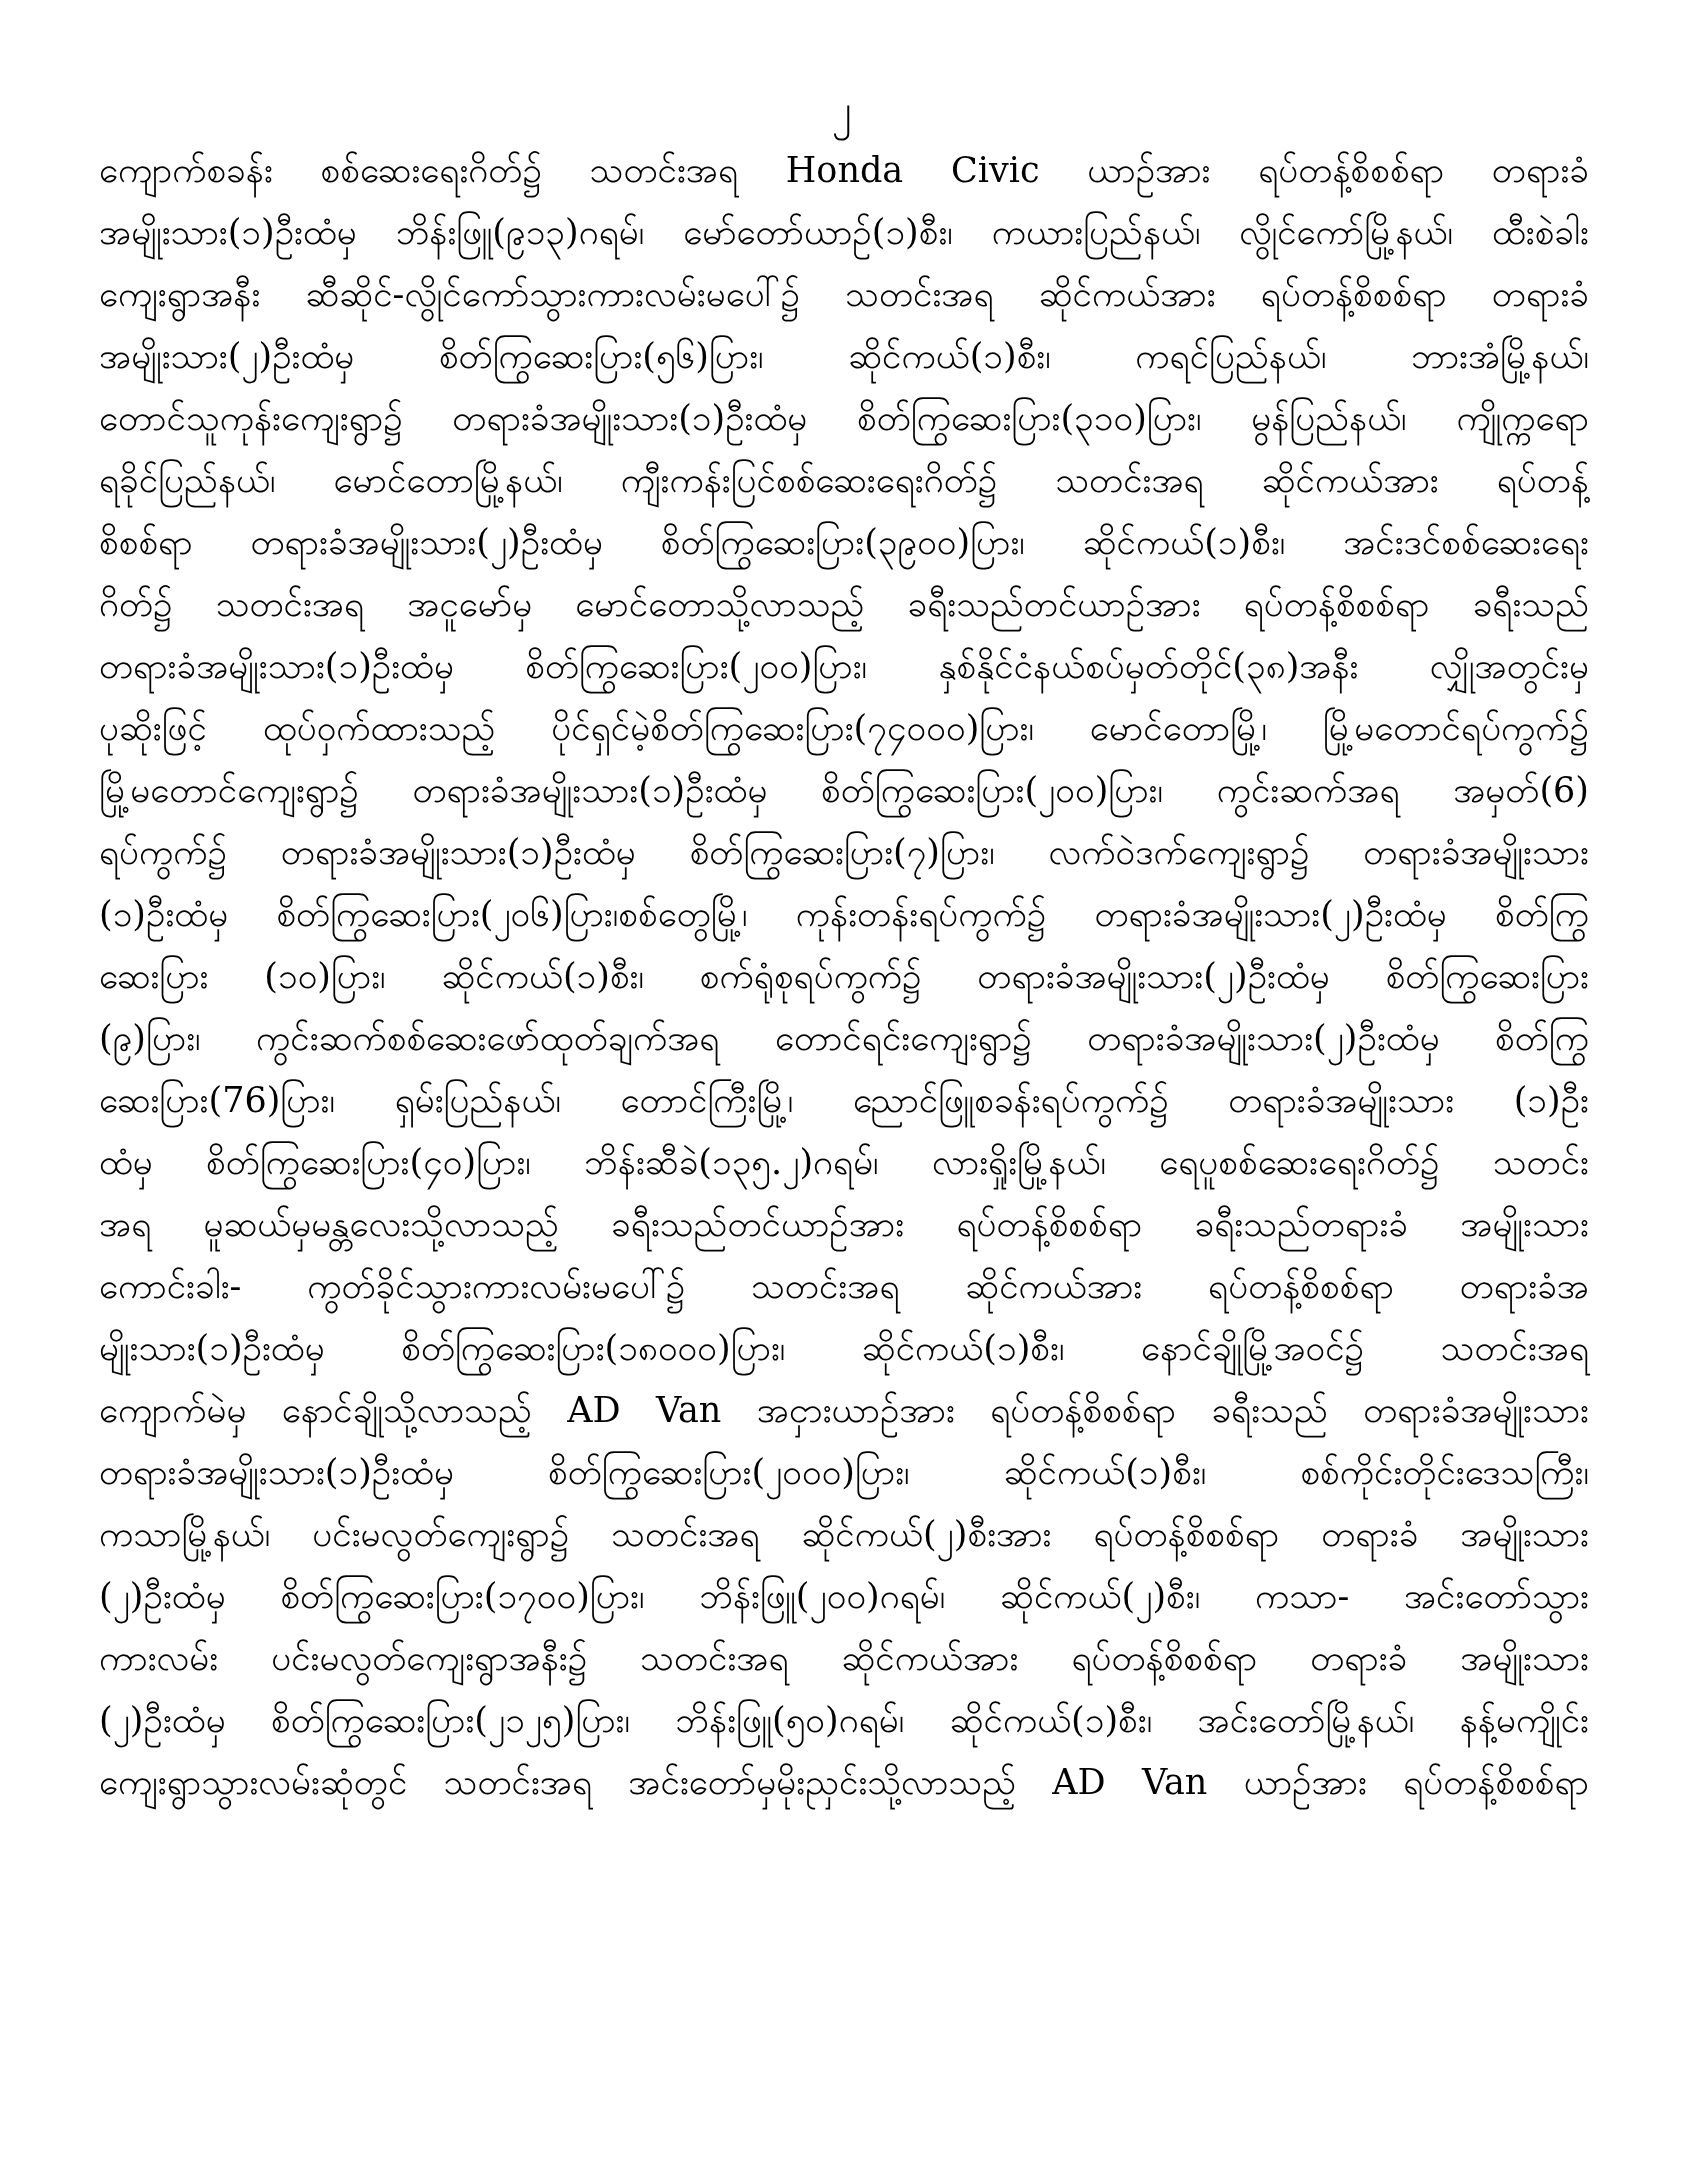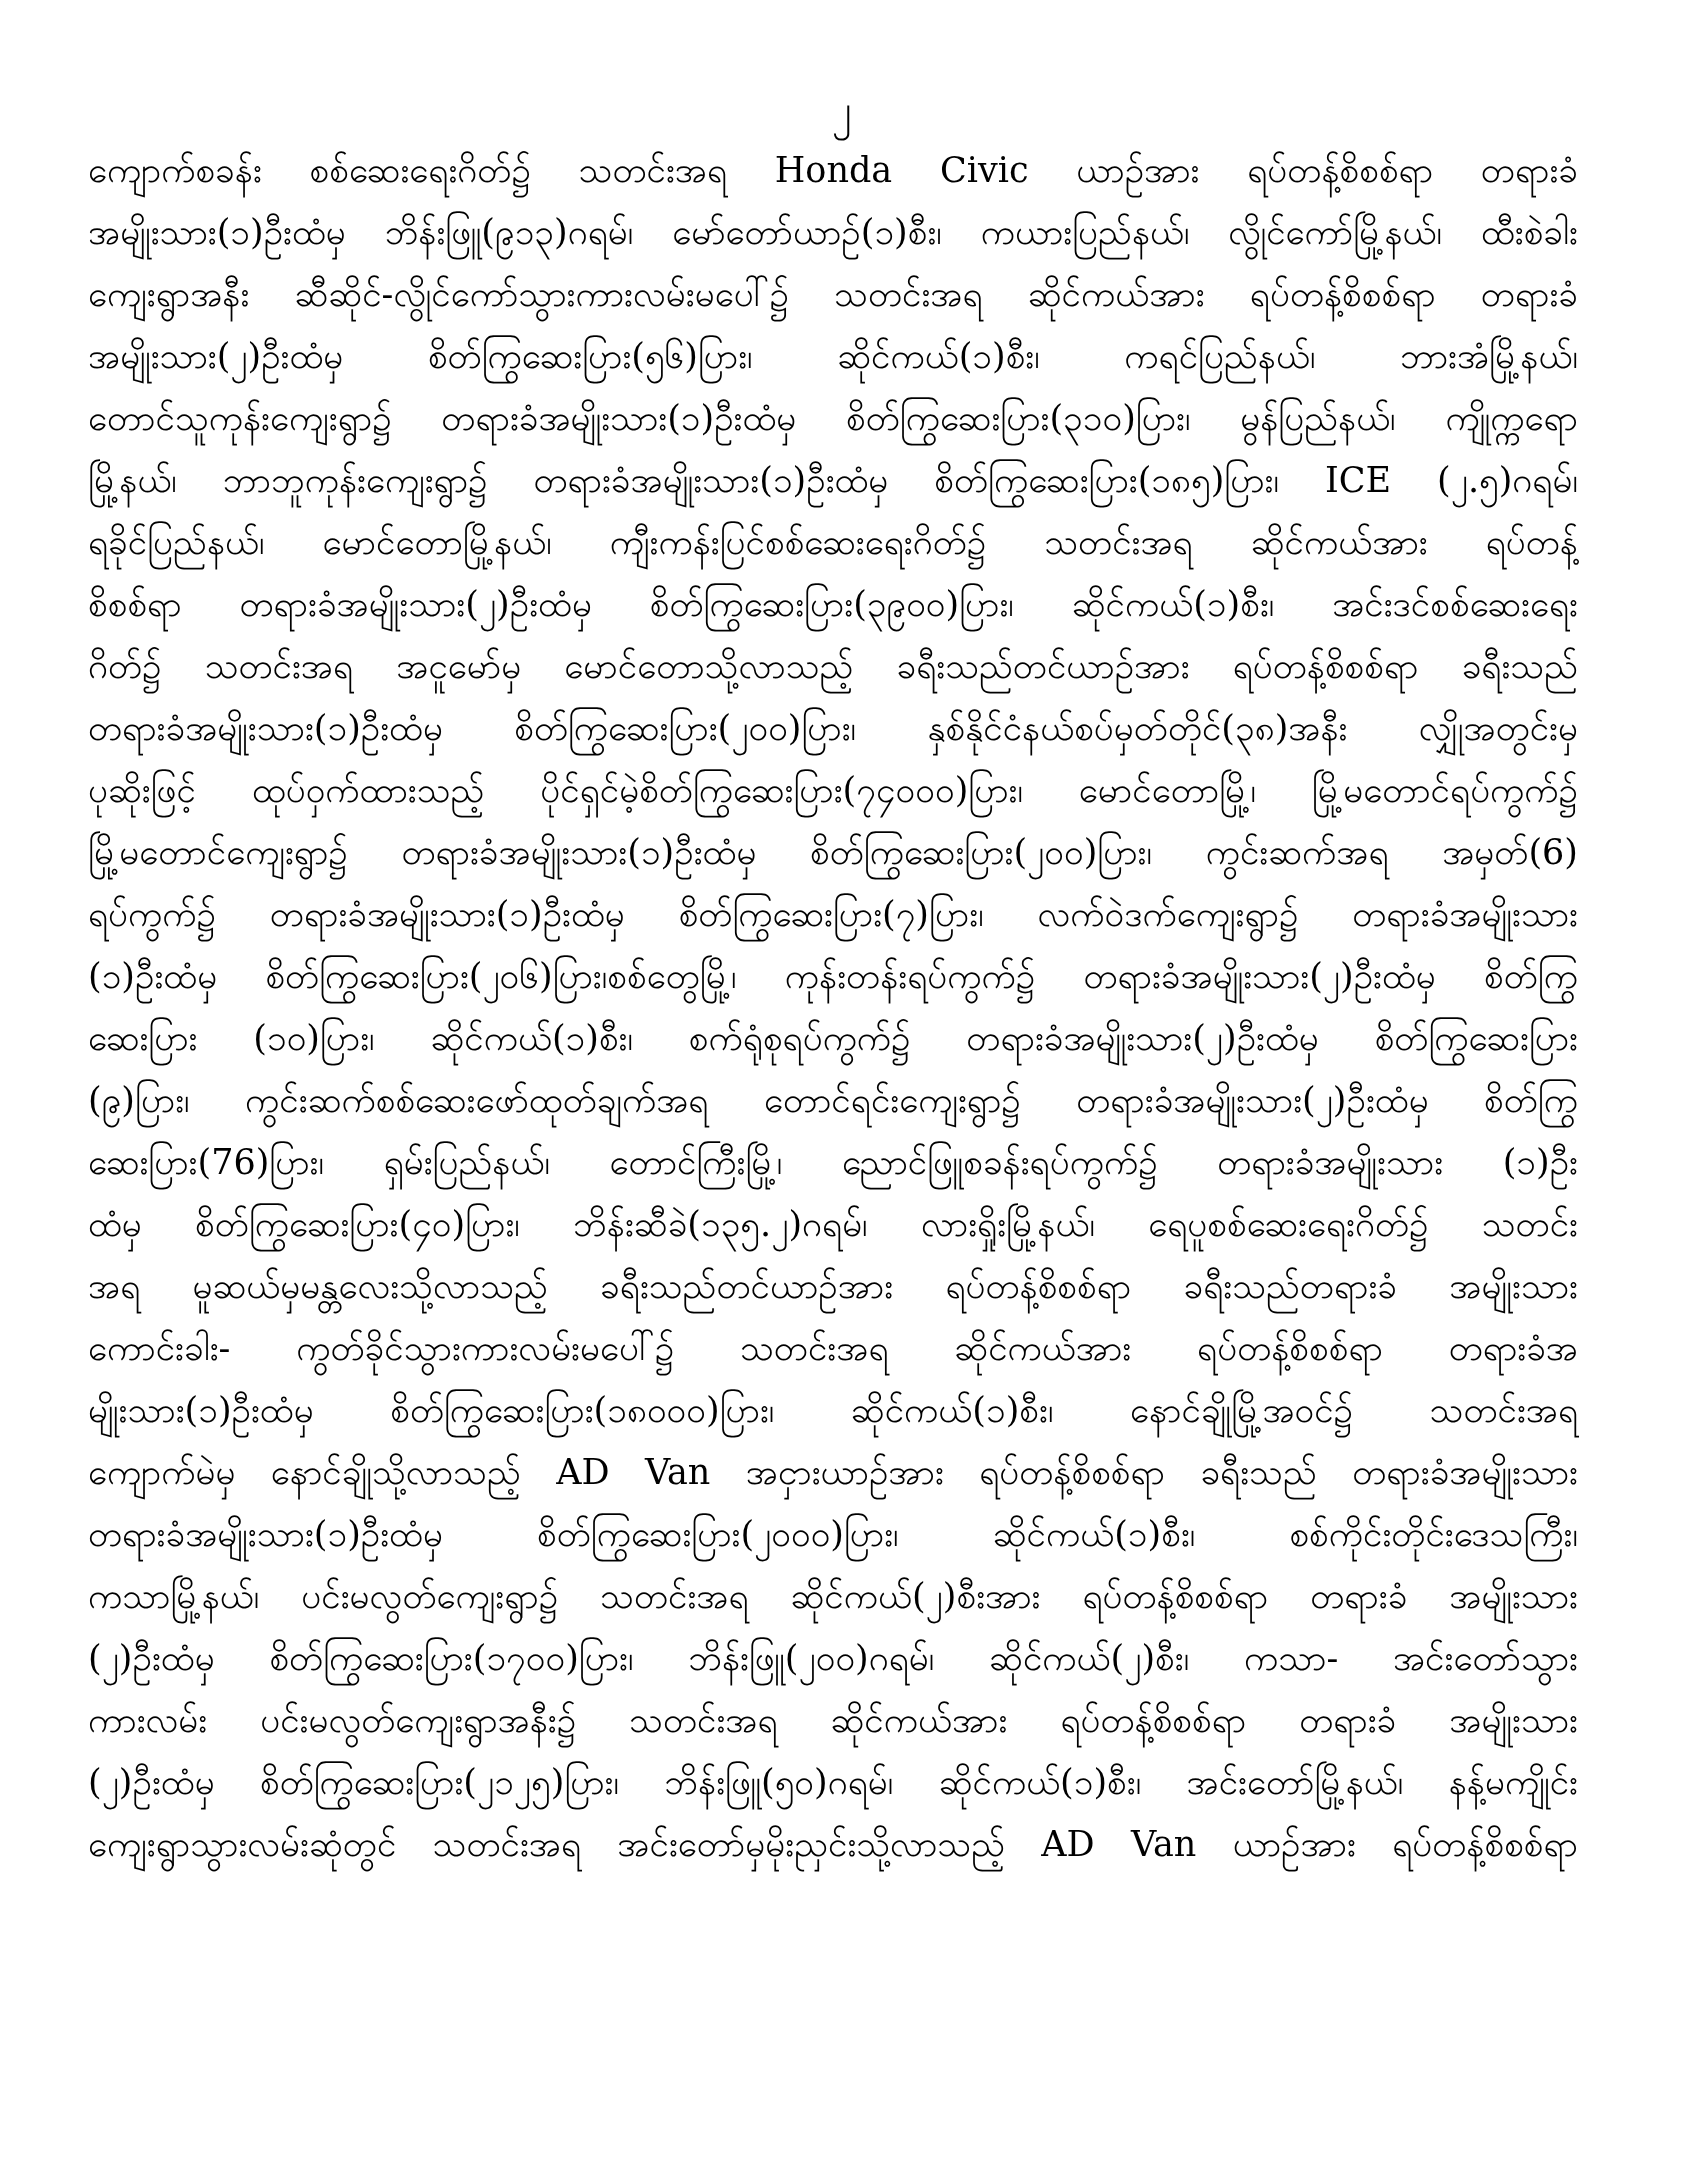--- a/index.html
+++ b/index.html
@@ -21,21 +21,21 @@
     top: 85px;
     left: 0;
     right: 0;
     text-align: center;
     font-size: 40px;
     line-height: 48px;
   }
   .body-text {
     position: absolute;
     top: 139px;
-    left: 88px;
+    left: 99px;
     width: 1490px;
   }
   .line {
     font-size: 35px;
     line-height: 62px;
     text-align: justify;
     text-align-last: justify;
     white-space: normal;
     word-spacing: 2px;
   }
@@ -44,21 +44,20 @@
 <body>
 
 <div class="page">
   <div class="page-number">၂</div>
   <div class="body-text">
     <div class="line">ကျောက်စခန်း စစ်ဆေးရေးဂိတ်၌ သတင်းအရ Honda Civic ယာဉ်အား ရပ်တန့်စိစစ်ရာ တရားခံ</div>
     <div class="line">အမျိုးသား(၁)ဦးထံမှ ဘိန်းဖြူ(၉၁၃)ဂရမ်၊ မော်တော်ယာဉ်(၁)စီး၊ ကယားပြည်နယ်၊ လွိုင်ကော်မြို့နယ်၊ ထီးစဲခါး</div>
     <div class="line">ကျေးရွာအနီး ဆီဆိုင်-လွိုင်ကော်သွားကားလမ်းမပေါ်၌ သတင်းအရ ဆိုင်ကယ်အား ရပ်တန့်စိစစ်ရာ တရားခံ</div>
     <div class="line">အမျိုးသား(၂)ဦးထံမှ စိတ်ကြွဆေးပြား(၅၆)ပြား၊ ဆိုင်ကယ်(၁)စီး၊ ကရင်ပြည်နယ်၊ ဘားအံမြို့နယ်၊</div>
     <div class="line">တောင်သူကုန်းကျေးရွာ၌ တရားခံအမျိုးသား(၁)ဦးထံမှ စိတ်ကြွဆေးပြား(၃၁၀)ပြား၊ မွန်ပြည်နယ်၊ ကျိုက္ကရော</div>
-    <div class="line">မြို့နယ်၊ ဘာဘူကုန်းကျေးရွာ၌ တရားခံအမျိုးသား(၁)ဦးထံမှ စိတ်ကြွဆေးပြား(၁၈၅)ပြား၊ ICE (၂.၅)ဂရမ်၊</div>
     <div class="line">ရခိုင်ပြည်နယ်၊ မောင်တောမြို့နယ်၊ ကျီးကန်းပြင်စစ်ဆေးရေးဂိတ်၌ သတင်းအရ ဆိုင်ကယ်အား ရပ်တန့်</div>
     <div class="line">စိစစ်ရာ တရားခံအမျိုးသား(၂)ဦးထံမှ စိတ်ကြွဆေးပြား(၃၉၀၀)ပြား၊ ဆိုင်ကယ်(၁)စီး၊ အင်းဒင်စစ်ဆေးရေး</div>
     <div class="line">ဂိတ်၌ သတင်းအရ အငူမော်မှ မောင်တောသို့လာသည့် ခရီးသည်တင်ယာဉ်အား ရပ်တန့်စိစစ်ရာ ခရီးသည်</div>
     <div class="line">တရားခံအမျိုးသား(၁)ဦးထံမှ စိတ်ကြွဆေးပြား(၂၀၀)ပြား၊ နှစ်နိုင်ငံနယ်စပ်မှတ်တိုင်(၃၈)အနီး လျှိုအတွင်းမှ</div>
     <div class="line">ပုဆိုးဖြင့် ထုပ်ဝှက်ထားသည့် ပိုင်ရှင်မဲ့စိတ်ကြွဆေးပြား(၇၄၀၀၀)ပြား၊ မောင်တောမြို့၊ မြို့မတောင်ရပ်ကွက်၌</div>
     <div class="line">မြို့မတောင်ကျေးရွာ၌ တရားခံအမျိုးသား(၁)ဦးထံမှ စိတ်ကြွဆေးပြား(၂၀၀)ပြား၊ ကွင်းဆက်အရ အမှတ်(6)</div>
     <div class="line">ရပ်ကွက်၌ တရားခံအမျိုးသား(၁)ဦးထံမှ စိတ်ကြွဆေးပြား(၇)ပြား၊ လက်ဝဲဒက်ကျေးရွာ၌ တရားခံအမျိုးသား</div>
     <div class="line">(၁)ဦးထံမှ စိတ်ကြွဆေးပြား(၂၀၆)ပြား၊စစ်တွေမြို့၊ ကုန်းတန်းရပ်ကွက်၌ တရားခံအမျိုးသား(၂)ဦးထံမှ စိတ်ကြွ</div>
     <div class="line">ဆေးပြား (၁၀)ပြား၊ ဆိုင်ကယ်(၁)စီး၊ စက်ရုံစုရပ်ကွက်၌ တရားခံအမျိုးသား(၂)ဦးထံမှ စိတ်ကြွဆေးပြား</div>
     <div class="line">(၉)ပြား၊ ကွင်းဆက်စစ်ဆေးဖော်ထုတ်ချက်အရ တောင်ရင်းကျေးရွာ၌ တရားခံအမျိုးသား(၂)ဦးထံမှ စိတ်ကြွ</div>

